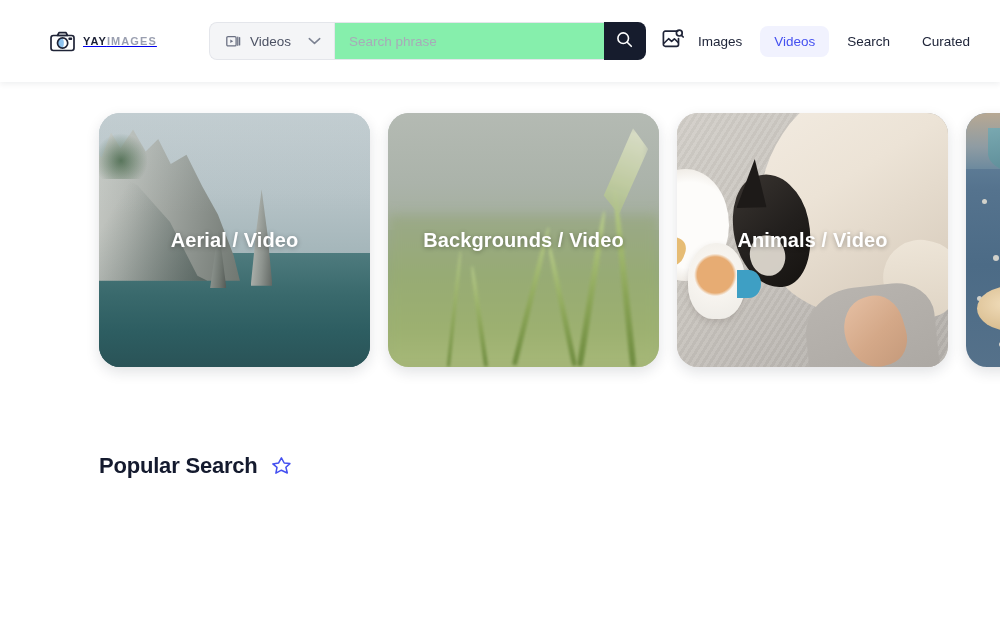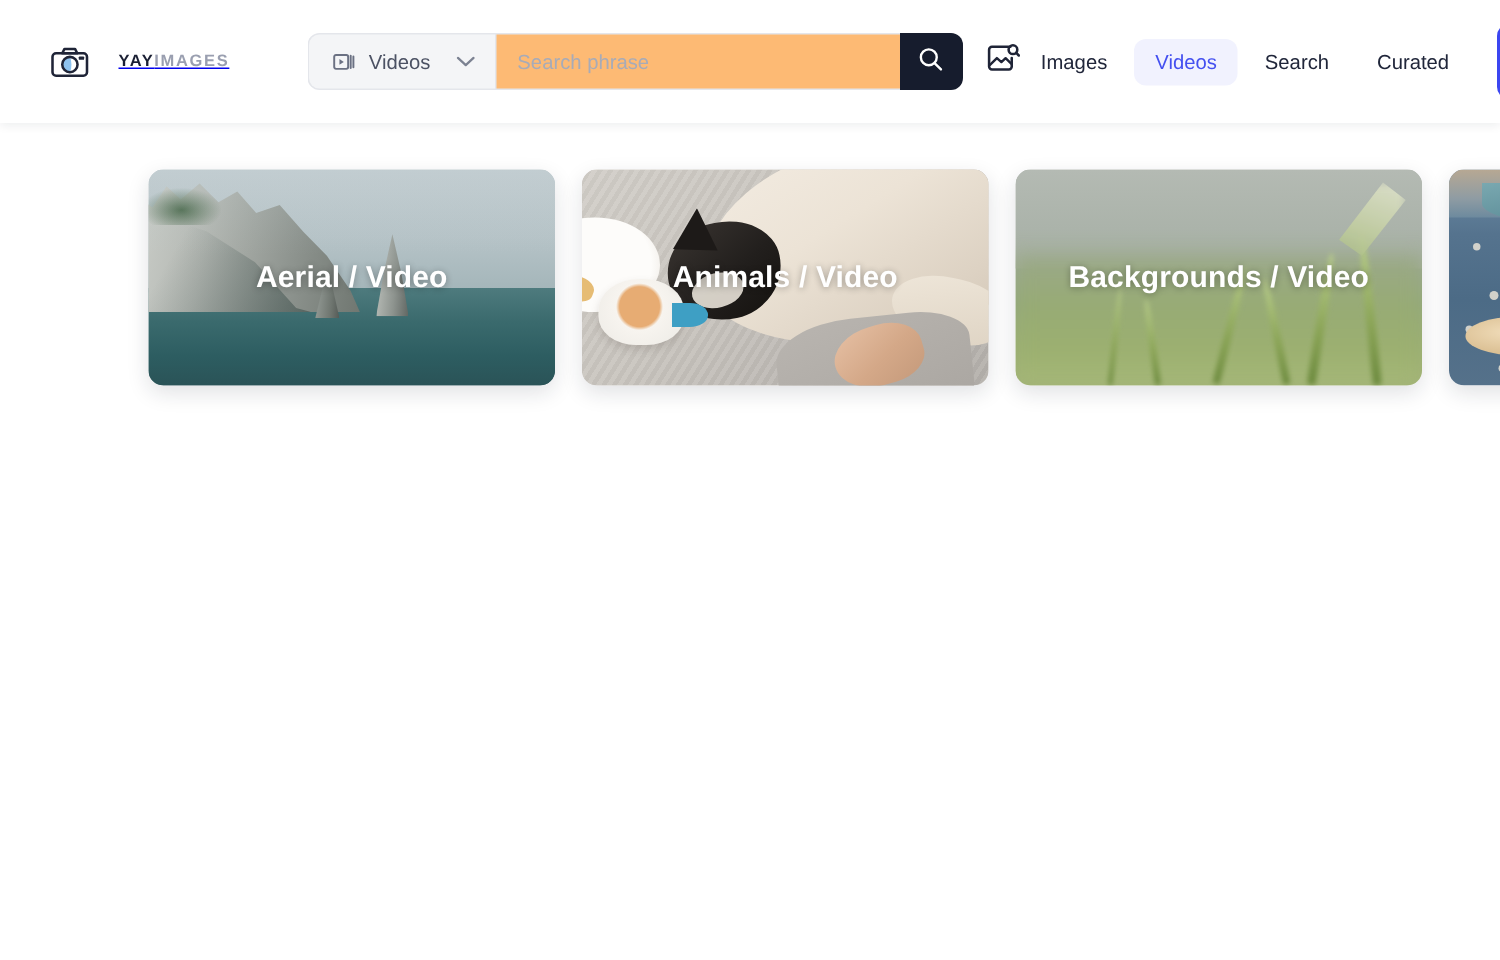--- a/index.html
+++ b/index.html
@@ -17,21 +17,21 @@
     height: 82px;
     background: #ffffff;
     display: flex;
     align-items: center;
     padding: 0 30px 0 30px;
     box-shadow: 0 2px 6px rgba(20,24,45,0.07);
     z-index: 20;
   }
 
   
-  .logo { display: flex; align-items: center; gap: 19px; flex: 0 0 auto; margin-left: 4px; text-decoration: underline; }
+  .logo { display: flex; align-items: center; gap: 7px; flex: 0 0 auto; margin-left: 20px; text-decoration: underline; }
   .logo-mark { width: 26px; height: 21px; position: relative; }
   .logo-text { font-size: 11px; letter-spacing: 1.1px; font-weight: 700; white-space: nowrap; }
   .logo-text .yay { color: #1a1f33; }
   .logo-text .images { color: #9a9fb0; }
 
   
   .search-wrap {
     display: flex;
     align-items: stretch;
     margin-left: 52px;
@@ -50,21 +50,21 @@
   }
   .type-select .vid-icon { display: flex; align-items: center; }
   .type-select-label { font-size: 13.5px; color: #4c5264; white-space: nowrap; }
   .chev { margin-left: auto; display: flex; align-items: center; }
 
   .search-input {
     width: 270px;
     border: 1px solid #e4e6eb;
     border-left: 1px solid #e4e6eb;
     border-right: none;
-    background: #fdba74;
+    background: #86efac;
     font-size: 13.5px;
     font-family: "Liberation Sans", sans-serif;
     color: #20242f;
     padding: 0 14px;
     outline: none;
   }
   .search-input::placeholder { color: #a7abb8; }
 
   .search-btn {
     width: 42px;
@@ -127,23 +127,23 @@
 
   
   .cards {
     margin-top: 31px;
     display: flex;
     gap: 18px;
   }
   .card {
     position: relative;
     width: 271px;
-    height: 144px;
+    height: 254px;
     flex: 0 0 auto;
-    border-radius: 10px;
+    border-radius: 21px;
     overflow: hidden;
     box-shadow: 0 5px 14px rgba(24,28,48,0.13);
     cursor: pointer;
   }
   .card-art { position: absolute; inset: 0; }
   .card-label {
     position: absolute;
     inset: 0;
     display: flex; align-items: center; justify-content: center;
     color: #ffffff;
@@ -395,66 +395,74 @@
         <div class="cliff-shadow"></div>
         <div class="greenery"></div>
         <div class="needle1"></div>
         <div class="needle2"></div>
         <div class="haze"></div>
       </div>
       <div class="card-label">Aerial / Video</div>
     </div>
 
     <div class="card">
+      <div class="card-art art-backgrounds">
+        <div class="sky"></div>
+        <div class="field"></div>
+        <div class="blade b1"></div>
+        <div class="blade b2"></div>
+        <div class="blade b3"></div>
+        <div class="blade b4"></div>
+        <div class="blade b5"></div>
+        <div class="blade b6"></div>
+        <div class="seed"></div>
+      </div>
+      <div class="card-label">Backgrounds / Video</div>
+    </div>
+
+    <div class="card">
       <div class="card-art art-animals">
         <div class="blanket"></div>
         <div class="blanket-tex"></div>
         <div class="plate"></div>
 
         <div class="cookie c3"></div>
         <div class="dog"></div>
         <div class="dog-leg"></div>
         <div class="cat-head"></div>
         <div class="cat-ear"></div>
         <div class="cat-snout"></div>
         <div class="mug"></div>
         <div class="mug-handle"></div>
         <div class="arm"></div>
         <div class="hand"></div>
       </div>
       <div class="card-label">Animals / Video</div>
     </div>
 
-    <div class="card">
-      <div class="card-art art-backgrounds">
-        <div class="sky"></div>
-        <div class="field"></div>
-        <div class="blade b1"></div>
-        <div class="blade b2"></div>
-        <div class="blade b3"></div>
-        <div class="blade b4"></div>
-        <div class="blade b5"></div>
-        <div class="blade b6"></div>
-        <div class="seed"></div>
-      </div>
-      <div class="card-label">Backgrounds / Video</div>
-    </div>
-
     <div class="card card-partial">
       <div class="card-art art-water">
         <div class="top"></div>
         <div class="bowl"></div>
 
         <div class="speck" style="left:6%;top:34%;width:5px;height:5px;"></div>
 
         <div class="speck" style="left:10%;top:56%;width:6px;height:6px;"></div>
 
         <div class="speck" style="left:4%;top:72%;width:5px;height:5px;"></div>
 
         <div class="speck" style="left:12%;top:90%;width:5px;height:5px;"></div>
         <div class="shell"></div>
 
       </div>
       <div class="card-label"></div>
     </div>
   </div>
 
+  <div class="popular">
+    <h2 class="popular-title">Popular Search</h2>
+    <span class="popular-icon">
+      <svg width="21" height="21" viewBox="0 0 21 21">
+        <path d="M10.4 1.9 L13.2 7.0 L18.9 7.6 L14.9 11.2 L16.3 17.0 L10.4 14.2 L4.9 17.2 L6.0 11.3 L1.8 7.9 L7.5 7.1 Z" fill="none" stroke="#4450f0" stroke-width="1.5" stroke-linejoin="round"></path>
+      </svg>
+    </span>
+  </div>
 </div>
 
 </body></html>

